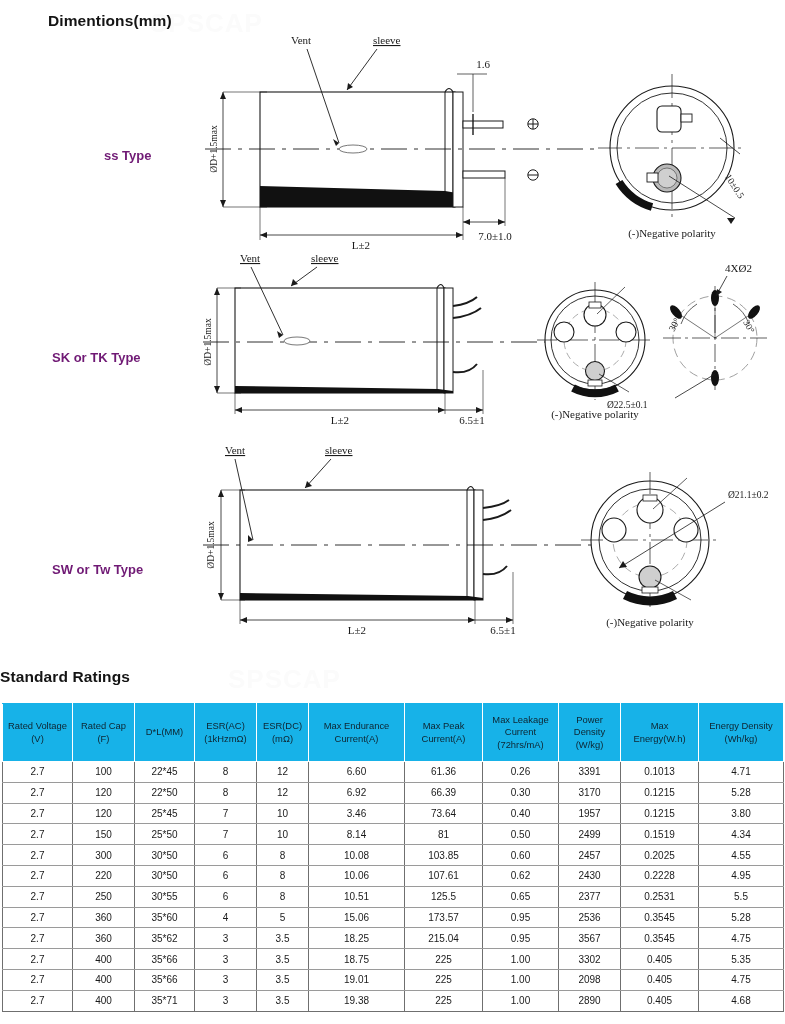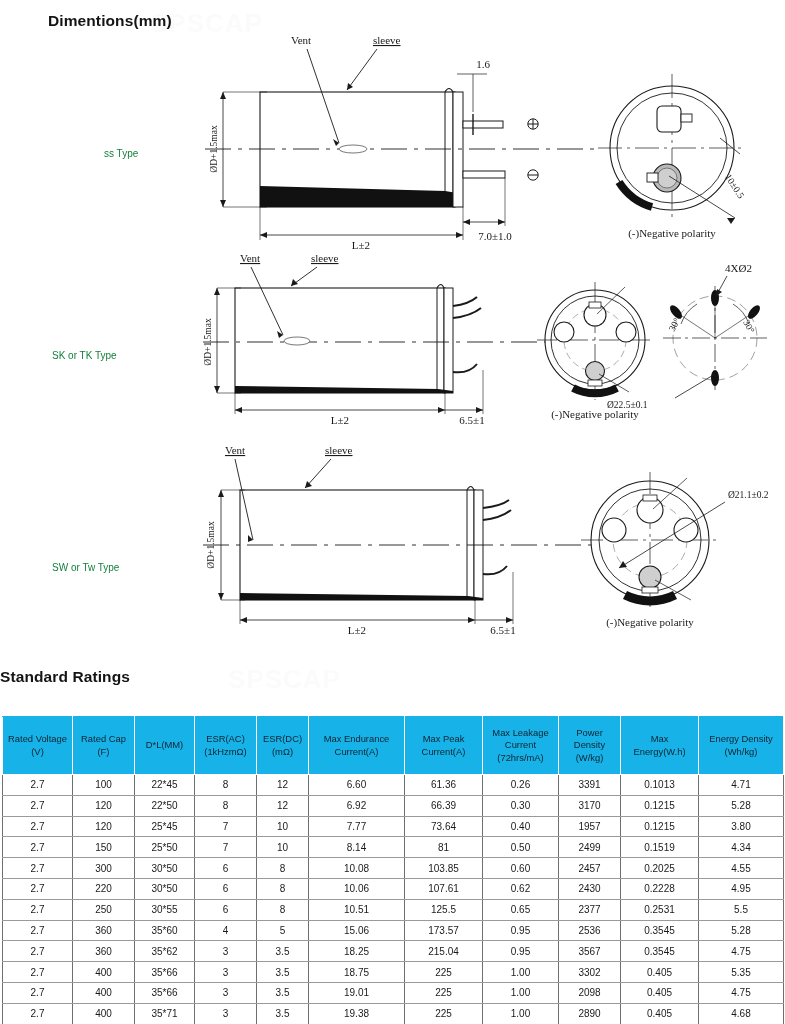--- a/index.html
+++ b/index.html
@@ -37,41 +37,40 @@
     letter-spacing: 1px;
     white-space: nowrap;
     user-select: none;
   }
   #wm-1 { left: 150px; top: 8px; }
   #wm-2 { left: 228px; top: 664px; }
 
   
   .type-label {
     position: absolute;
-    font-size: 10px;
-    font-weight: normal;
-    color: #15803d;
+    font-size: 13px;
+    font-weight: bold;
+    color: #701a75;
     white-space: nowrap;
   }
   #type-ss { left: 104px; top: 148px; }
   #type-sk { left: 52px; top: 350px; text-align: center; }
   #type-sw { left: 52px; top: 546px; margin-top: 16px; }
 
   .dwg { position: absolute; }
   .dwg svg { display: block; }
 
   
   #ratings-table {
     position: absolute;
     left: 2px;
     top: 703px;
     width: 781px;
     border-collapse: collapse;
     table-layout: fixed;
-    margin-top: 13px;
   }
   #ratings-table th {
     background: #17b2e8;
     color: #0e2430;
     font-size: 9.4px;
     font-weight: normal;
     line-height: 1.28;
     text-align: center;
     vertical-align: middle;
     height: 58px;
@@ -438,21 +437,21 @@
           <td>3170</td>
           <td>0.1215</td>
           <td>5.28</td>
         </tr>
         <tr>
           <td>2.7</td>
           <td>120</td>
           <td>25*45</td>
           <td>7</td>
           <td>10</td>
-          <td>7.77</td>
+          <td>3.46</td>
           <td>73.64</td>
           <td>0.40</td>
           <td>1957</td>
           <td>0.1215</td>
           <td>3.80</td>
         </tr>
         <tr>
           <td>2.7</td>
           <td>150</td>
           <td>25*50</td>

